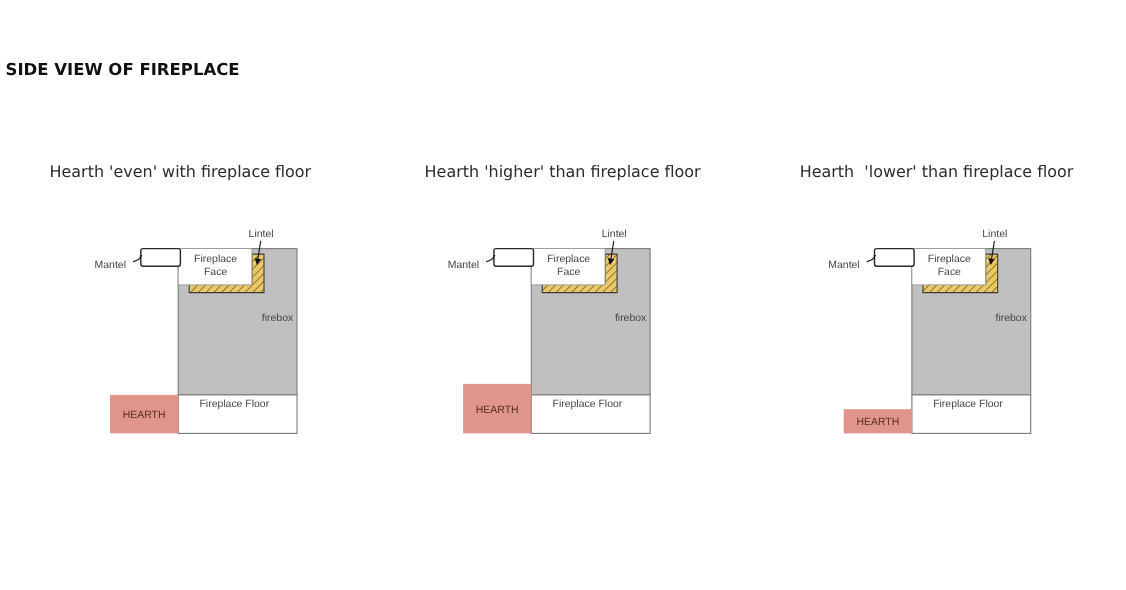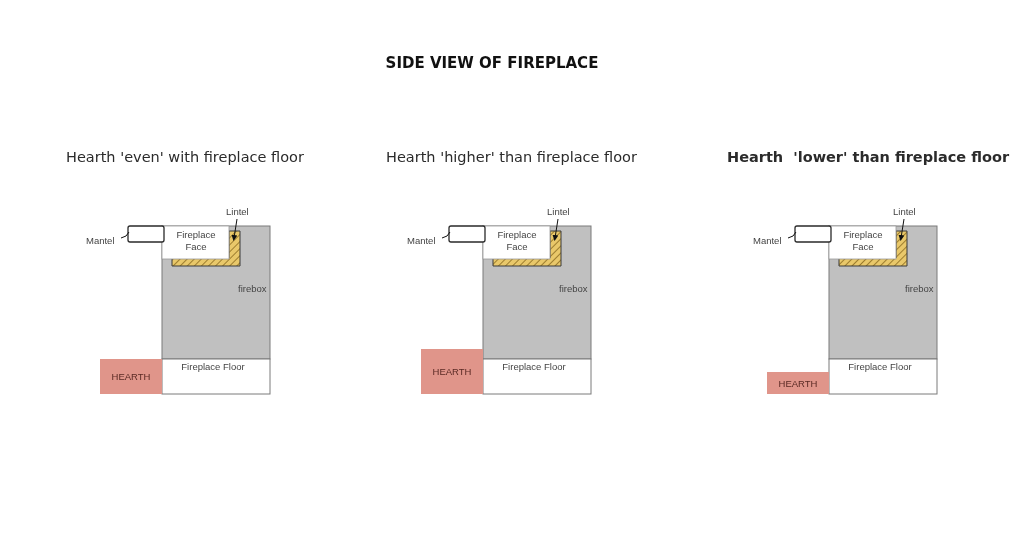--- a/index.html
+++ b/index.html
@@ -1,37 +1,37 @@
 <!DOCTYPE html>
 <html><head>
 <meta charset="utf-8">
 <style>
   html, body { margin: 0; padding: 0; background: #ffffff; }
   body { width: 1024px; height: 536px; position: relative; overflow: hidden; }
   .main-title {
-    position: absolute; left: 16px; width: 952px; top: 54px;
-    text-align: center; font-family: "DejaVu Sans", sans-serif;
+    position: absolute; left: 5px; width: 952px; top: 54px;
+    text-align: left; font-family: "DejaVu Sans", sans-serif;
     font-weight: bold; font-size: 15px; color: #111111; letter-spacing: 0px;
   }
   .panel-title {
     position: absolute; top: 149px; font-family: "DejaVu Sans", sans-serif;
     font-size: 14.5px; color: #2b2b2b; white-space: pre;
   }
   svg#diagram { position: absolute; left: 0; top: 0; }
   .lbl { font-family: "Liberation Sans", sans-serif; font-size: 9.5px; fill: #444444; }
   .lbl-dark { font-family: "Liberation Sans", sans-serif; font-size: 9.5px; fill: #5a2a24; }
 </style>
 </head>
 <body>
 
 <div class="main-title">SIDE VIEW OF FIREPLACE</div>
 
-<div class="panel-title" id="pt0" style="left: 66px;">Hearth 'even' with fireplace floor</div>
+<div class="panel-title" id="pt0" style="left: 45px;">Hearth 'even' with fireplace floor</div>
 <div class="panel-title" id="pt1" style="left: 386px; text-align: right;">Hearth 'higher' than fireplace floor</div>
-<div class="panel-title" id="pt2" style="left: 727px; font-weight: bold;">Hearth  'lower' than fireplace floor</div>
+<div class="panel-title" id="pt2" style="left: 727px;">Hearth  'lower' than fireplace floor</div>
 
 <svg id="diagram" width="1024" height="536" viewBox="0 0 1024 536">
   <defs>
     <pattern id="hatch" patternUnits="userSpaceOnUse" width="5" height="5" patternTransform="rotate(45)">
       <rect width="5" height="5" fill="#e9c86a"></rect>
       <line x1="0" y1="0" x2="0" y2="5" stroke="#8a6a1e" stroke-width="1.6"></line>
     </pattern>
     <marker id="arrow" markerWidth="6" markerHeight="6" refX="3" refY="3" orient="auto">
       <path d="M0,0 L6,3 L0,6 z" fill="#111111"></path>
     </marker>

